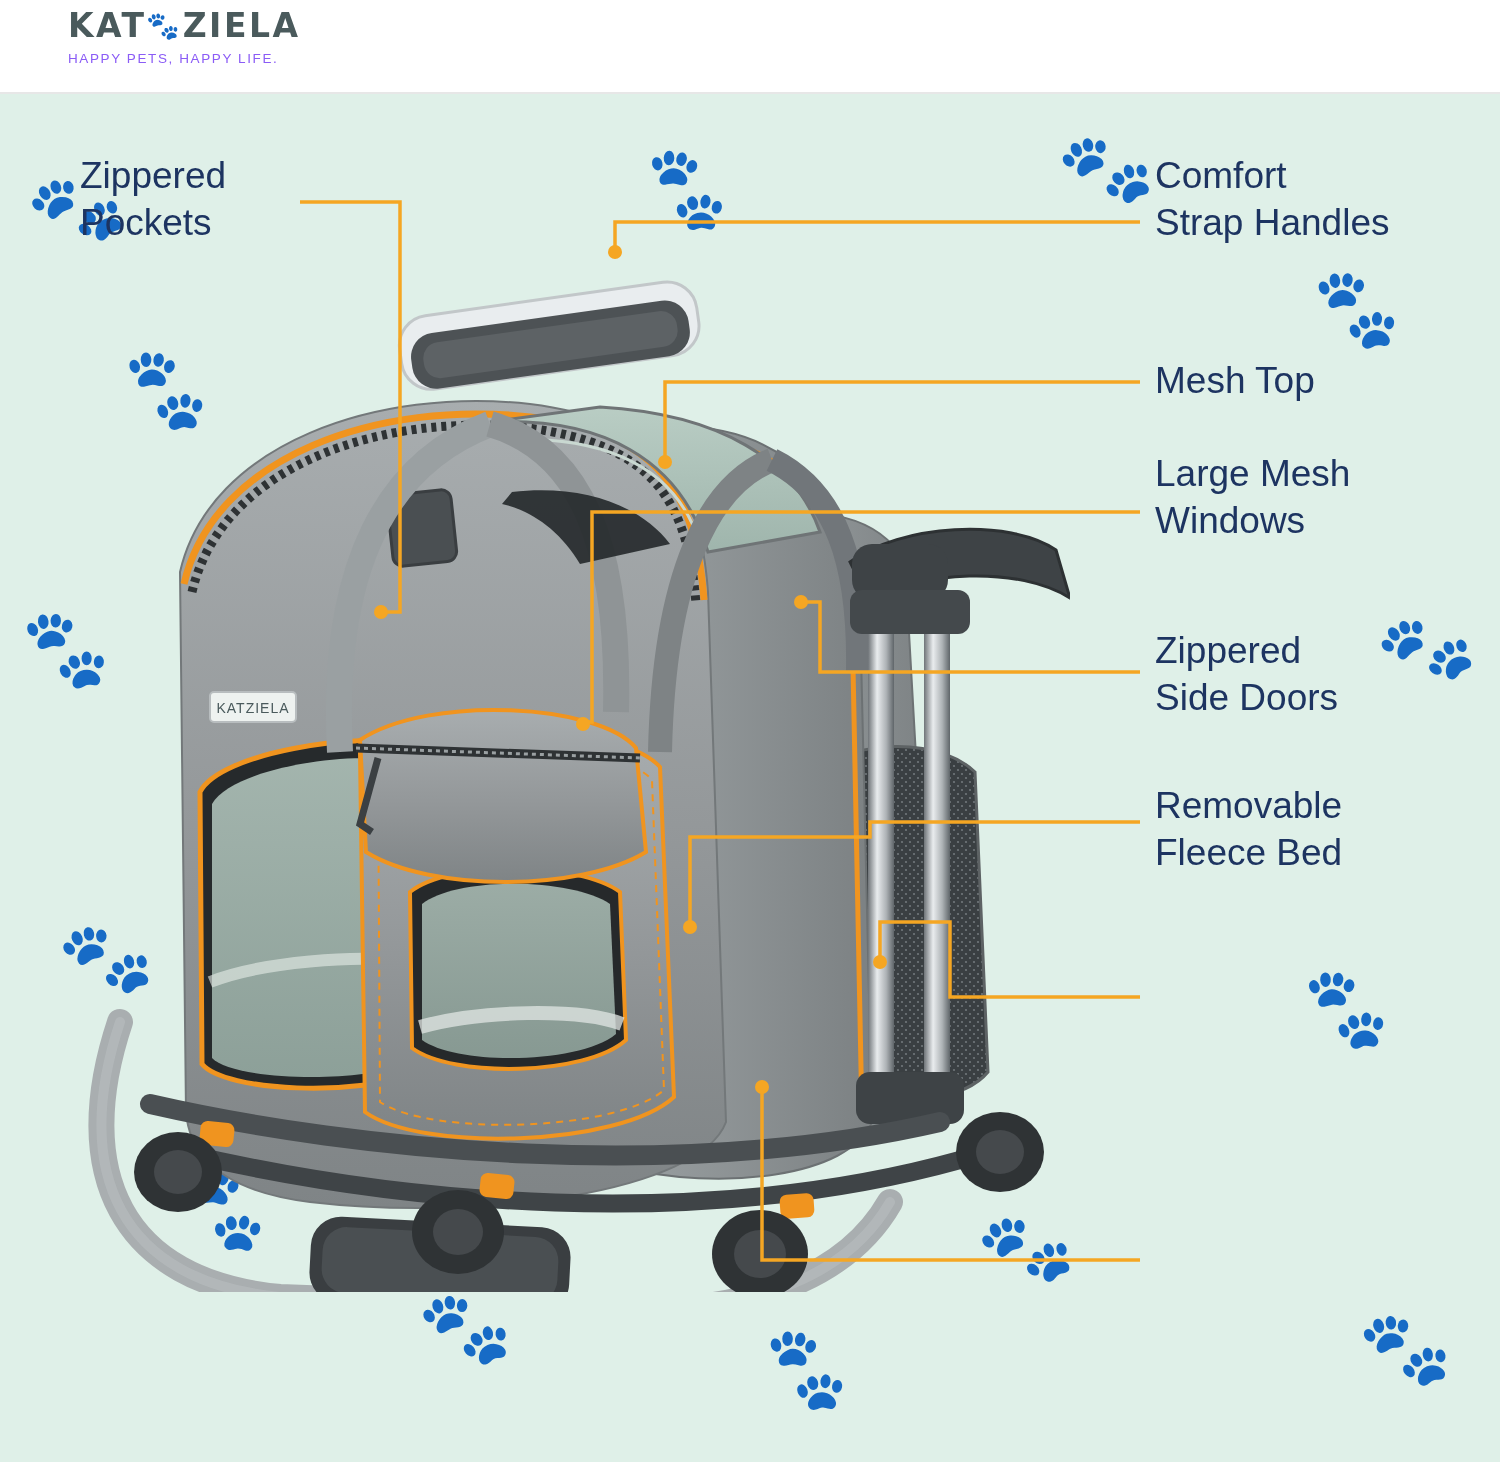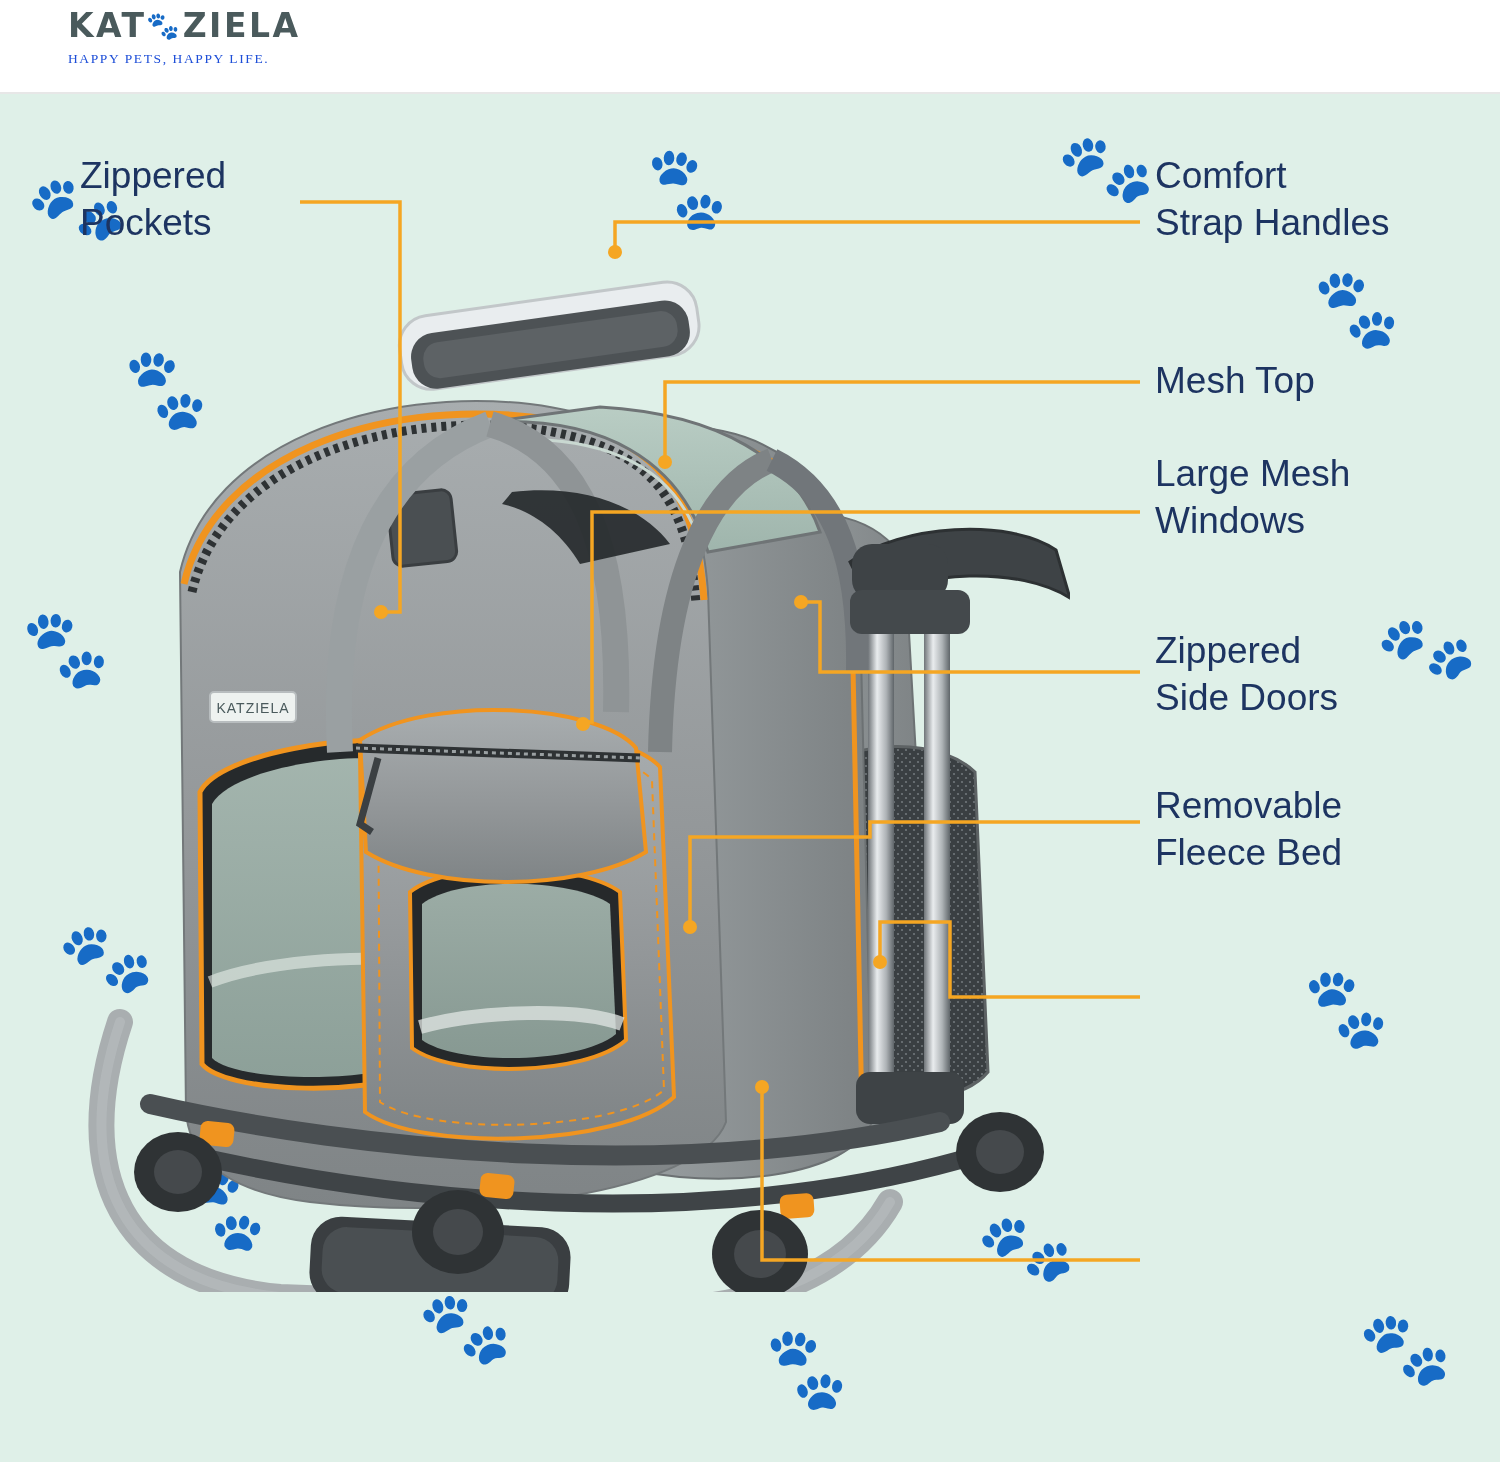--- a/index.html
+++ b/index.html
@@ -42,24 +42,24 @@
     line-height: 40px;
     white-space: nowrap;
   }
   #brand-name .paw {
     color: #d99a2b;
     font-size: 27px;
     position: relative;
     top: -2px;
   }
   #brand-tag {
-    font-family: Liberation Serif, serif;
+    font-family: Liberation Sans, sans-serif;
     font-size: 13.5px;
     letter-spacing: 1.6px;
-    color: #1d4ed8;
+    color: #8b5cf6;
     margin-top: 3px;
     white-space: nowrap;
   }
 
   
   #canvas {
     position: absolute;
     left: 0; top: 92px;
     width: 1500px;
     height: 1370px;

